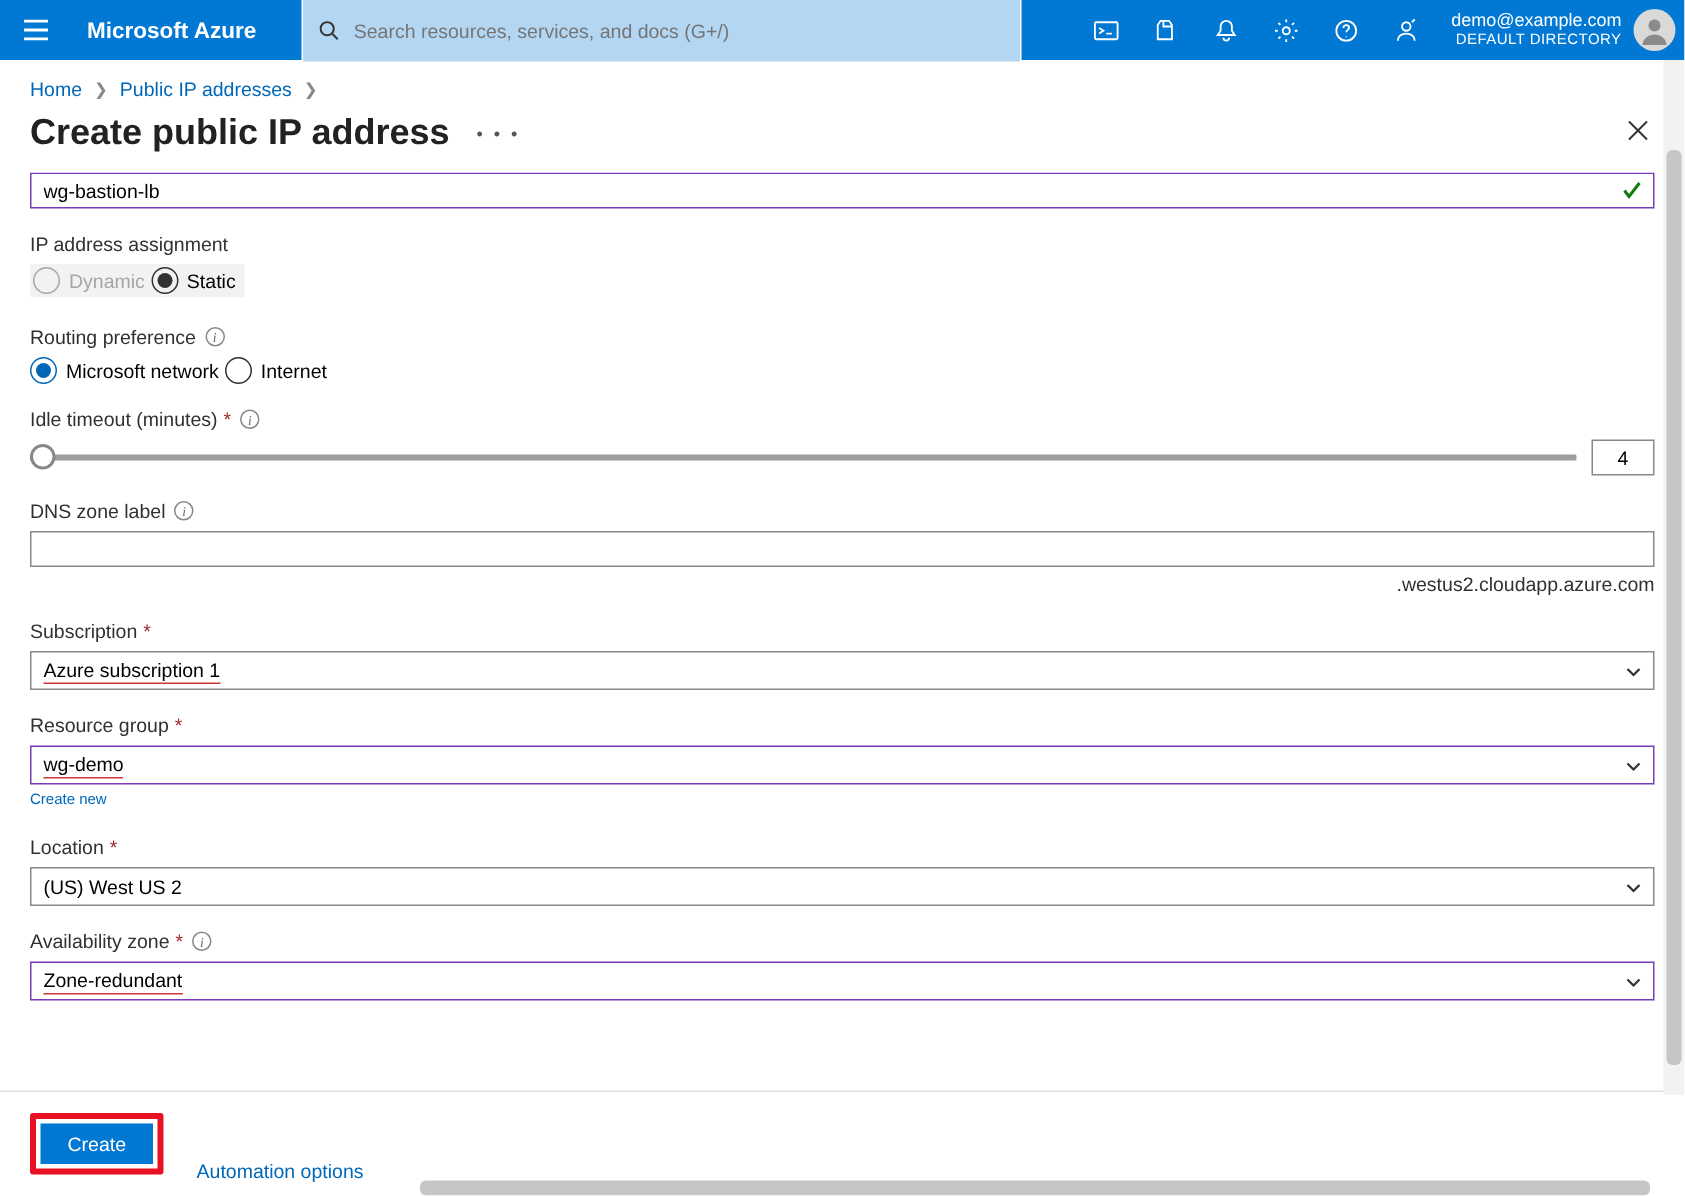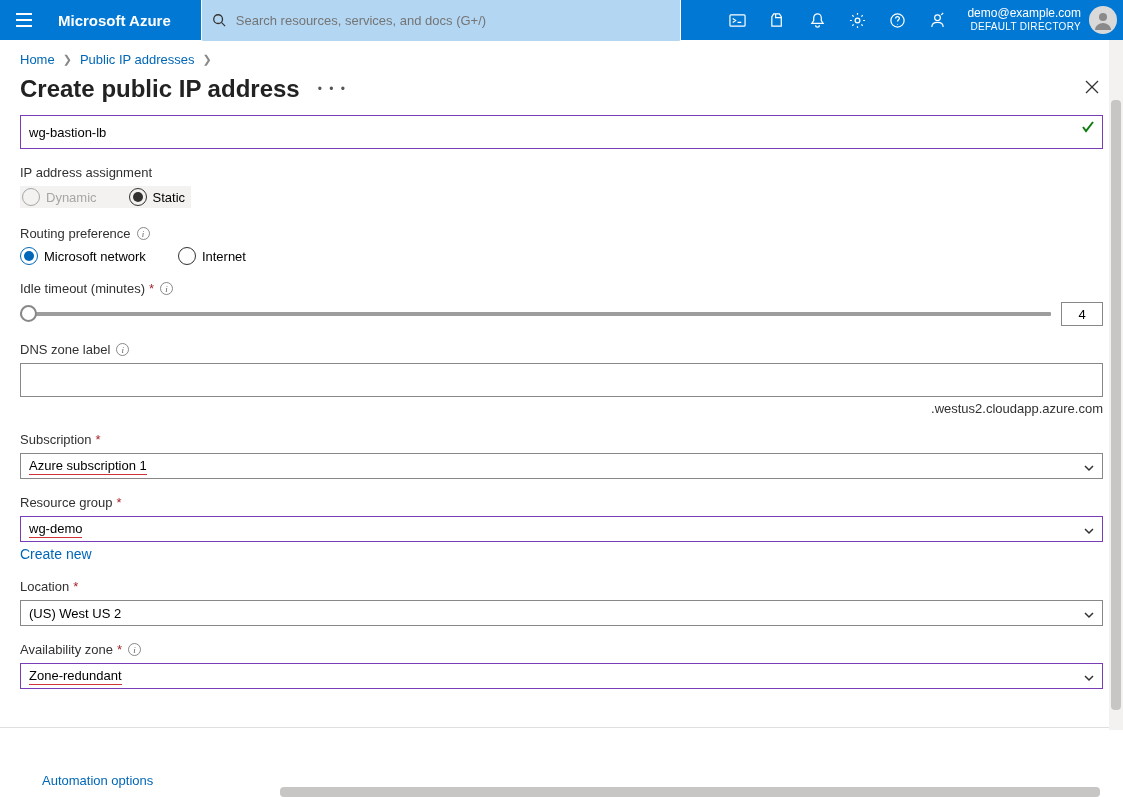--- a/index.html
+++ b/index.html
@@ -36,28 +36,28 @@
 .title-spacer { flex: 1; }
 .close-x { cursor: pointer; padding: 4px; }
 .close-x svg { width: 14px; height: 14px; stroke: #333; stroke-width: 1.3; }
 
 
 .form-body { padding: 0 20px 0 20px; height: 608px; overflow-y: auto; }
 .field-block { margin-bottom: 16px; }
 .field-label { font-size: 13px; color: #323130; margin-bottom: 6px; display: flex; align-items: center; }
 .req { color: #a4262c; margin-left: 4px; }
 .info-icon { width: 13px; height: 13px; border: 1px solid #888; border-radius: 50%; display: inline-flex; align-items: center; justify-content: center; font-size: 9px; font-style: italic; color: #666; margin-left: 6px; font-family: serif; }
-.text-input { width: 100%; height: 34px; border: 1px solid #8a8886; padding: 0 8px; font-size: 13px; }
+.text-input { width: 100%; height: 24px; border: 1px solid #8a8886; padding: 0 8px; font-size: 13px; }
 .text-input.purple { border-color: #7a3db8; }
 .input-check-wrap { position: relative; }
 .check-mark { position: absolute; right: 8px; top: 5px; color: #107c10; }
 .check-mark svg { width: 14px; height: 14px; stroke: #107c10; fill: none; stroke-width: 2; }
 
 
-.radio-row { display: flex; gap: 32px; align-items: center; }
+.radio-row { display: flex; gap: 4px; align-items: center; }
 .radio-row.boxed { background: #f3f2f1; padding: 2px 6px 2px 2px; display: inline-flex; }
 .radio-item { display: flex; align-items: center; gap: 6px; font-size: 13px; cursor: pointer; }
 .radio-item.disabled { color: #a6a6a6; }
 .radio { width: 18px; height: 18px; border: 1px solid #323130; border-radius: 50%; display: flex; align-items: center; justify-content: center; }
 .radio.disabled { border-color: #a6a6a6; }
 .radio.selected::after { content: ""; width: 10px; height: 10px; border-radius: 50%; background: #323130; }
 .radio.blue { border-color: #0067b8; }
 .radio.blue.selected::after { background: #0067b8; }
 
 
@@ -68,21 +68,21 @@
 
 .helper-right { font-size: 13px; color: #323130; text-align: right; margin-top: 4px; }
 
 
 .select-wrap { position: relative; }
 .select { width: 100%; height: 26px; border: 1px solid #8a8886; padding: 0 8px; font-size: 13px; background: #fff; display: flex; align-items: center; cursor: pointer; }
 .select.purple { border-color: #7a3db8; }
 .select.underline-red .sel-val { border-bottom: 1px solid #d13438; padding-bottom: 1px; }
 .chev { position: absolute; right: 8px; top: 7px; }
 .chev svg { width: 12px; height: 12px; stroke: #323130; fill: none; stroke-width: 1.5; }
-.link-small { color: #0067b8; font-size: 14px; cursor: pointer; margin-top: 4px; display: inline-block; }
+.link-small { color: #0067b8; font-size: 10px; cursor: pointer; margin-top: 4px; display: inline-block; }
 
 
 .footer { position: absolute; left: 0; right: 0; bottom: 0; height: 70px; border-top: 1px solid #e1dfdd; display: flex; align-items: center; padding: 0 20px; background: #fff; }
 .create-wrap { border: 4px solid #e81123; padding: 3px; border-radius: 2px; }
 .create-btn { background: #0078d4; color: #fff; border: none; padding: 6px 18px; font-size: 13px; cursor: pointer; }
 .auto-link { color: #0067b8; font-size: 13px; margin-left: 22px; cursor: pointer; margin-top: 36px; }
 
 
 .scroll-right { position: absolute; right: 0; top: 40px; width: 14px; height: 690px; background: #f3f2f1; }
 .scroll-right-thumb { position: absolute; right: 2px; top: 60px; width: 10px; height: 610px; background: #c8c6c4; border-radius: 4px; }
@@ -317,20 +317,23 @@
         <svg viewBox="0 0 12 12">
               <path d="M2 4l4 4 4-4"></path>
             </svg>
       </span>
     </div>
   </div>
 
 </div>
 
 <div class="footer">
+  <span class="create-wrap">
+    <button class="create-btn">Create</button>
+  </span>
   <span class="auto-link">Automation options</span>
 </div>
 
 <div class="scroll-right">
   <div class="scroll-right-thumb"></div>
 </div>
 <div class="scroll-bottom"></div>
 
 </div>
 

